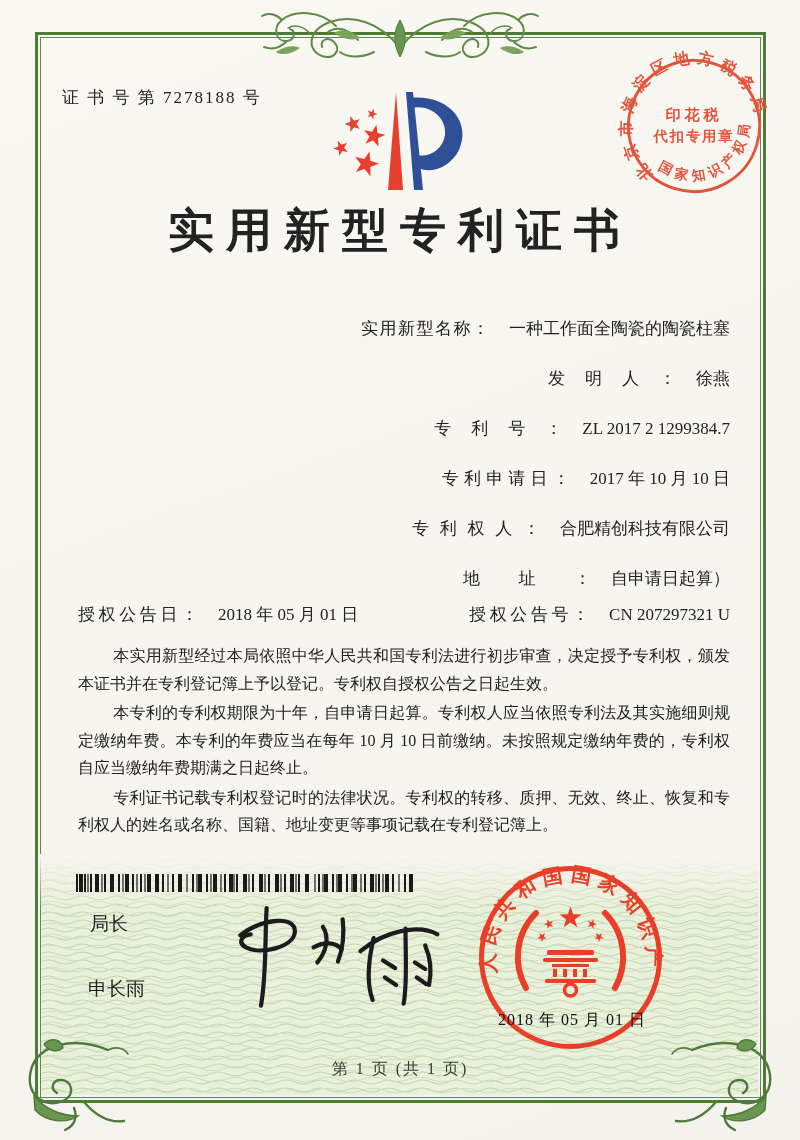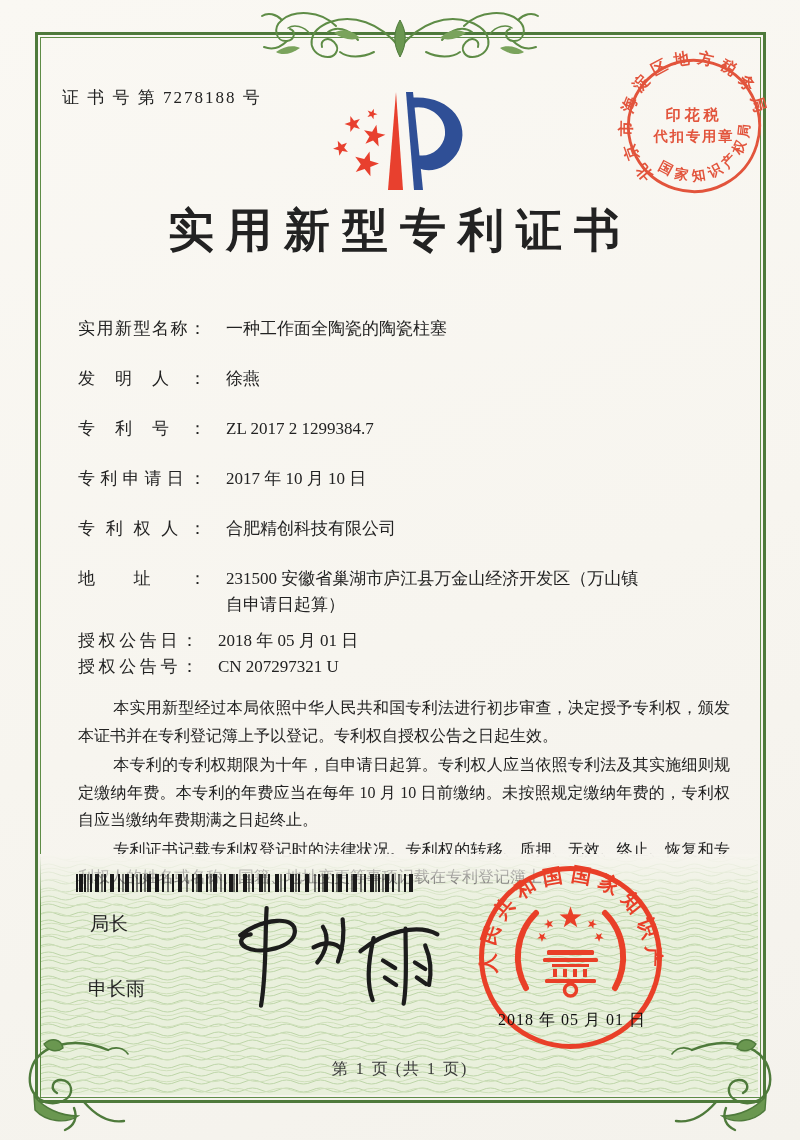--- a/index.html
+++ b/index.html
@@ -17,25 +17,25 @@
   .band{position:absolute;left:40px;top:854px;width:718px;height:241px;background:#e9f0dc;overflow:hidden;}
   .band::before{content:'';position:absolute;inset:0;background:linear-gradient(#f7f5ef,rgba(247,245,239,0) 55px);z-index:2;}
   .band svg{position:absolute;inset:0;}
   
   .certno{position:absolute;left:62px;top:86px;font-size:17px;letter-spacing:2px;}
   .title{position:absolute;left:0;top:200px;width:100%;text-align:center;font-size:46px;font-weight:700;letter-spacing:12px;}
   .logo{position:absolute;left:326px;top:88px;}
   .taxstamp{position:absolute;left:618px;top:50px;transform:rotate(-28deg);}
   
   .content{position:absolute;left:78px;top:316px;width:652px;font-size:17px;}
-  .row{display:flex;align-items:flex-start;margin-bottom:24px;line-height:26px;}
+  .row{display:flex;align-items:flex-start;margin-bottom:24px;line-height:26px;justify-content:flex-end;}
   .lbl{display:inline-block;width:128px;text-align:justify;text-align-last:justify;flex:none;}
   .val{margin-left:20px;}
   .addr .val span{display:block;}
-  .grantrow{display:flex;justify-content:space-between;margin-bottom:0;flex-direction:column;}
+  .grantrow{display:flex;justify-content:space-between;margin-bottom:0;}
   .grantrow .pair{display:flex;}
   .grantrow .pair .lbl{width:120px;}
   
   .bodytext{margin-top:14px;font-size:16px;line-height:27.5px;text-align:justify;}
   .bodytext p{margin:0 0 2px 0;text-indent:2.2em;}
   
   .barcode{position:absolute;left:75px;top:874px;z-index:3;}
   .sig-title{position:absolute;left:90px;top:911px;font-size:19px;z-index:3;font-family:"Liberation Sans","DejaVu Sans",sans-serif;}
   .sig-name{position:absolute;left:88px;top:976px;font-size:19px;z-index:3;font-family:"Liberation Sans","DejaVu Sans",sans-serif;}
   .sig-hand{position:absolute;left:212px;top:893px;z-index:3;}
@@ -160,21 +160,20 @@
       <span class="lbl">专利申请日：</span>
       <span class="val">2017 年 10 月 10 日</span>
     </div>
     <div class="row">
       <span class="lbl">专利权人：</span>
       <span class="val">合肥精创科技有限公司</span>
     </div>
     <div class="row addr" style="margin-bottom:10px">
       <span class="lbl">地址：</span>
       <span class="val">
-        <span>231500 安徽省巢湖市庐江县万金山经济开发区（万山镇</span>
         <span>自申请日起算）</span>
       </span>
     </div>
     <div class="row grantrow">
       <span class="pair">
         <span class="lbl">授权公告日：</span>
         <span class="val">2018 年 05 月 01 日</span>
       </span>
       <span class="pair">
         <span class="lbl">授权公告号：</span>

